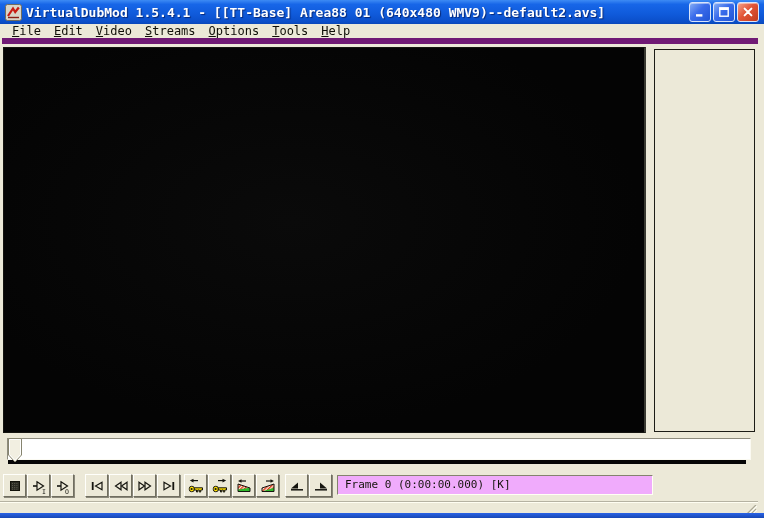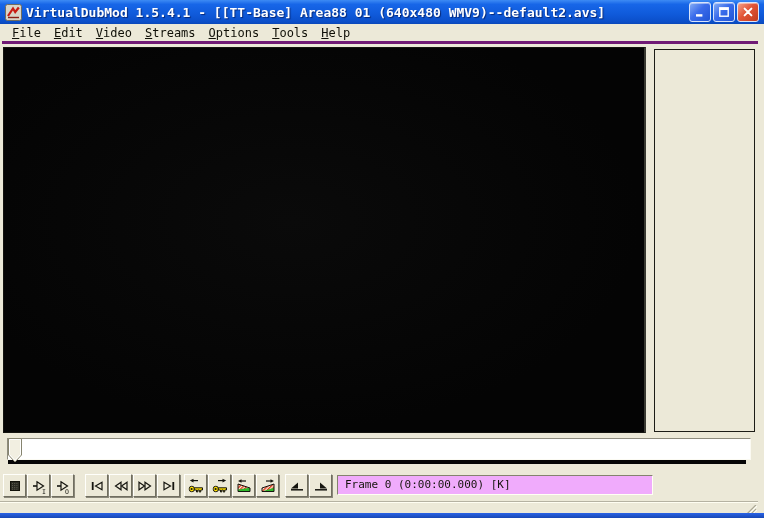--- a/index.html
+++ b/index.html
@@ -20,21 +20,21 @@
     text-shadow:1px 1px 1px rgba(0,0,40,.55); flex:1 1 auto; overflow:hidden; }
   .win-controls { display:flex; gap:2px; margin-right:2px; }
   .wc { width:22px; height:20px; border-radius:3px; border:1px solid #d8e4fb; padding:0; cursor:pointer;
         display:inline-flex; align-items:center; justify-content:center;
         box-shadow:inset 0 1px 0 rgba(255,255,255,.45); }
   .wc.minmax { background:linear-gradient(135deg,#86aef5 0%,#3b6ceb 45%,#2055d6 100%); }
   .wc.close  { background:linear-gradient(135deg,#f4a38a 0%,#e25537 45%,#c23c1e 100%); }
 
   
   .menubar { position:absolute; top:24px; left:2px; right:6px; height:20px; background:#ece9d8;
-             display:flex; align-items:center; padding-left:5px; border-bottom:3px solid #701a75; }
+             display:flex; align-items:center; padding-left:5px; border-bottom:6px solid #701a75; }
   .menu-item { font-size:12px; color:#101008; padding:1px 5px; margin-right:3px; cursor:default; }
   .menu-item u { text-decoration:underline; }
 
   
   .input-pane { position:absolute; left:3px; top:47px; width:643px; height:386px;
                 background:radial-gradient(ellipse at 45% 45%, #0a0a0a 0%, #040404 70%);
                 border:1px solid #141410; border-right:2px solid #3a3a32; }
   .output-pane { position:absolute; left:654px; top:49px; width:101px; height:383px;
                  background:#ece9d8; border:1px solid #1c1c16; }
 

